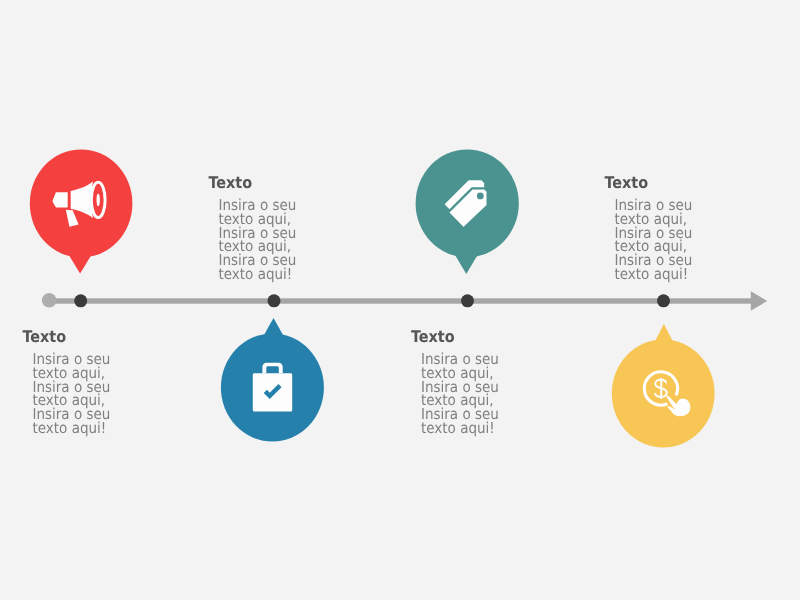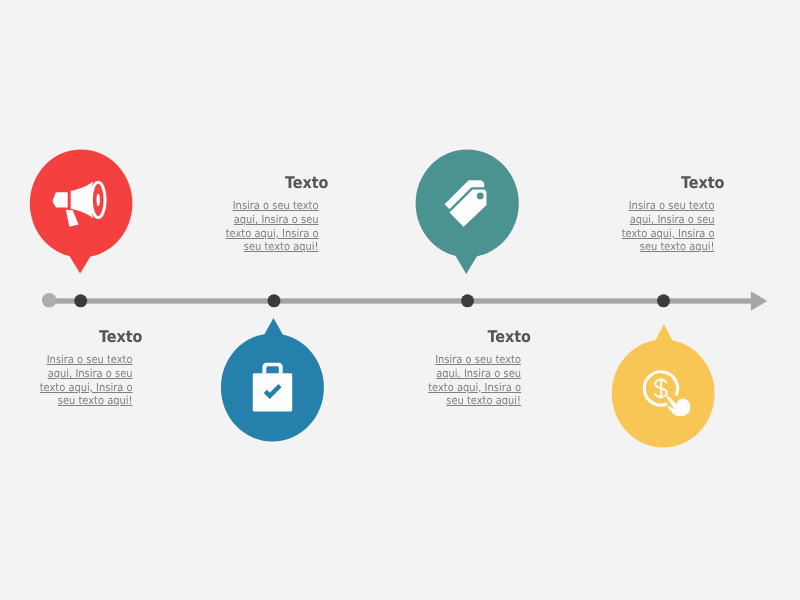--- a/index.html
+++ b/index.html
@@ -2,24 +2,24 @@
 <html><head>
 <meta charset="utf-8">
 <title>Timeline Infographic</title>
 <style>
   html,body{margin:0;padding:0;}
   body{width:800px;height:600px;overflow:hidden;
        font-family:"DejaVu Sans Condensed","DejaVu Sans",sans-serif;
        -webkit-font-smoothing:antialiased;text-rendering:geometricPrecision;}
   #stage{position:relative;width:800px;height:600px;background:#f3f3f3;}
   .svg-layer{position:absolute;left:0;top:0;width:800px;height:600px;display:block;}
-  .txtblock{position:absolute;text-align:right;width:120px;transform:translateZ(0);}
+  .txtblock{position:absolute;text-align:left;width:120px;transform:translateZ(0);}
   .ttl{font-size:16px;font-weight:bold;color:#555555;line-height:14px;
        letter-spacing:0px;}
-  .bdy{font-size:11px;color:#808080;line-height:13.8px;margin:0 auto;width:100px;text-decoration:underline;}
+  .bdy{font-size:15px;color:#808080;line-height:13.8px;margin:0 auto;width:100px;}
 </style>
 </head>
 <body>
 
 <div id="stage">
 
 <svg class="svg-layer" viewBox="0 0 800 600" xmlns="http://www.w3.org/2000/svg">
 
   <g>
     <rect x="45" y="298.3" width="707.5" height="5.4" fill="#a6a6a6"></rect>

